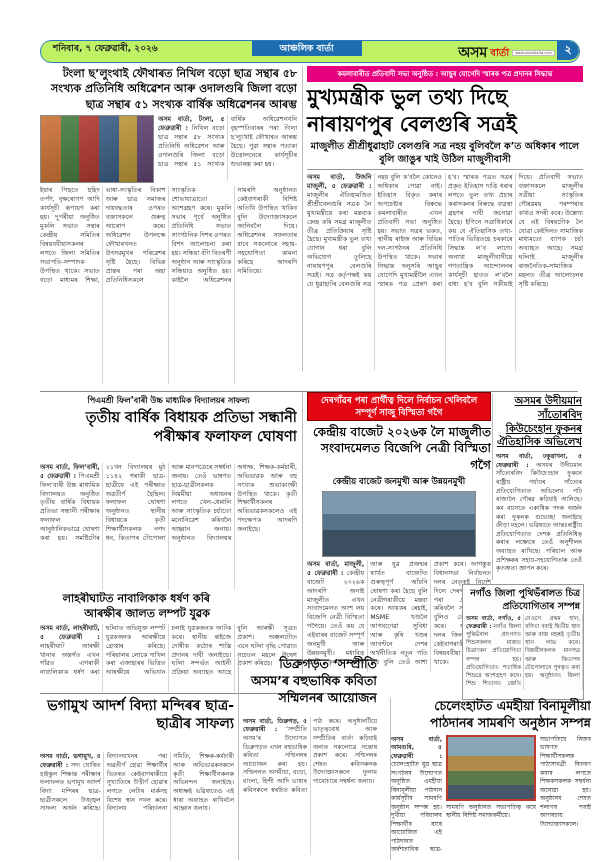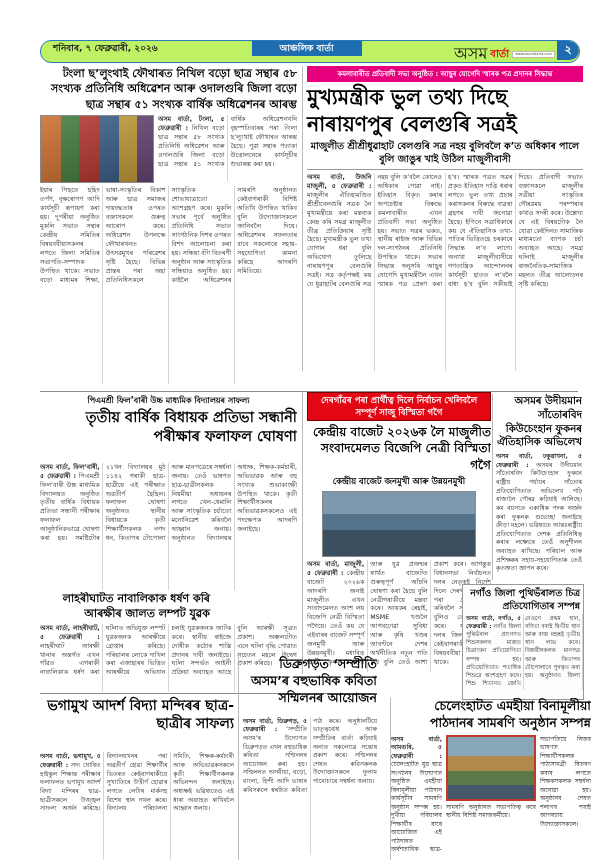--- a/index.html
+++ b/index.html
@@ -8,21 +8,21 @@
         box-shadow:0 0 6px rgba(0,0,0,.35);}
   .block{position:absolute;overflow:hidden;}
   
   .hbar{left:40px;top:40px;width:538px;height:21px;display:flex;align-items:flex-start;
         border:1px solid #2b7bbd;border-radius:11px;background:#bef264;font-size:9px;}
   .hbar .date{flex:0 0 170px;display:flex;align-items:center;padding-left:12px;font-weight:bold;color:#222;}
   .hbar .spacer{flex:1;}
   .hbar .section{flex:0 0 110px;background:#1e6db0;color:#fff;display:flex;align-items:center;
         justify-content:center;font-weight:bold;}
   .hbar .brand{flex:0 0 165px;display:flex;align-items:center;justify-content:flex-end;gap:3px;padding-right:2px;}
-  .brand .nm-b{font-weight:normal;color:#111;font-size:16px;}
+  .brand .nm-b{font-weight:bold;color:#111;font-size:14px;}
   .brand .nm-r{font-weight:bold;color:#e30613;font-size:10px;}
   .brand .web{font-size:3.5px;color:#555;line-height:1.3;border:1px solid #bbb;padding:0 2px;background:#fff;}
   .hbar .pageno{flex:0 0 22px;background:#1e6db0;color:#fff;display:flex;align-items:center;
         justify-content:center;font-weight:bold;border-radius:0 10px 10px 0;font-size:11px;}
   
   .body-txt{font-size:6.3px;line-height:1.42;text-align:justify;color:#1c1c1c;
         column-gap:6px;column-rule:1px solid #d5d5d5;}
   .dateline{font-weight:bold;}
   .hl{font-weight:bold;color:#000;text-align:right;}
   .kicker-sm{font-weight:bold;text-align:center;color:#000;}
@@ -58,21 +58,21 @@
   .ml2 .hl{font-size:11px;line-height:1.35;width:170px;margin:0 0 2px 0;}
   .ml2 .body-txt{column-count:4;height:70px;}
   .mc{left:302px;top:392px;width:184px;height:282px;border-left:1px solid #bbb;padding-left:4px;}
   .mc .redbox{background:#e30613;border:1px solid #7a0000;color:#fff;font-weight:bold;font-size:8.6px;
         text-align:center;line-height:1.35;padding:2px 3px;margin-bottom:3px;}
   .mc .hl{font-size:12px;line-height:1.35;}
   .mc .deck{font-size:8.4px;font-weight:bold;text-align:center;margin:2px 0;}
   .mc .photo{width:152px;height:64px;margin:2px auto 3px;}
   .mc .body-txt{column-count:3;height:112px;}
   .r1{left:492px;top:394px;width:86px;height:186px;border-left:1px solid #bbb;padding-left:3px;}
-  .r1 .hl{font-size:10.2px;line-height:1.35;margin-bottom:3px;}
+  .r1 .hl{font-size:10.2px;line-height:1.35;margin-bottom:3px;text-decoration:underline;}
   .r1 .body-txt{column-count:1;height:128px;font-size:6.1px;}
   .rb{left:462px;top:584px;width:114px;height:110px;border:1px solid #999;padding:2px 3px;background:#fdfdfb;}
   .rb .hl{font-size:9.3px;line-height:1.35;margin-bottom:2px;}
   .rb .body-txt{column-count:2;height:76px;font-size:5.7px;column-gap:4px;}
   .bl{left:40px;top:696px;width:194px;height:164px;}
   .bl .hl{font-size:14px;line-height:1.3;margin-bottom:20px;}
   .bl .body-txt{column-count:3;height:118px;font-size:6.1px;}
   .bc{left:238px;top:656px;width:134px;height:204px;border-left:1px solid #bbb;padding-left:4px;}
   .bc .hl{font-size:12.5px;line-height:1.35;margin-bottom:10px;}
   .bc .body-txt{column-count:2;height:138px;font-size:6.1px;}

